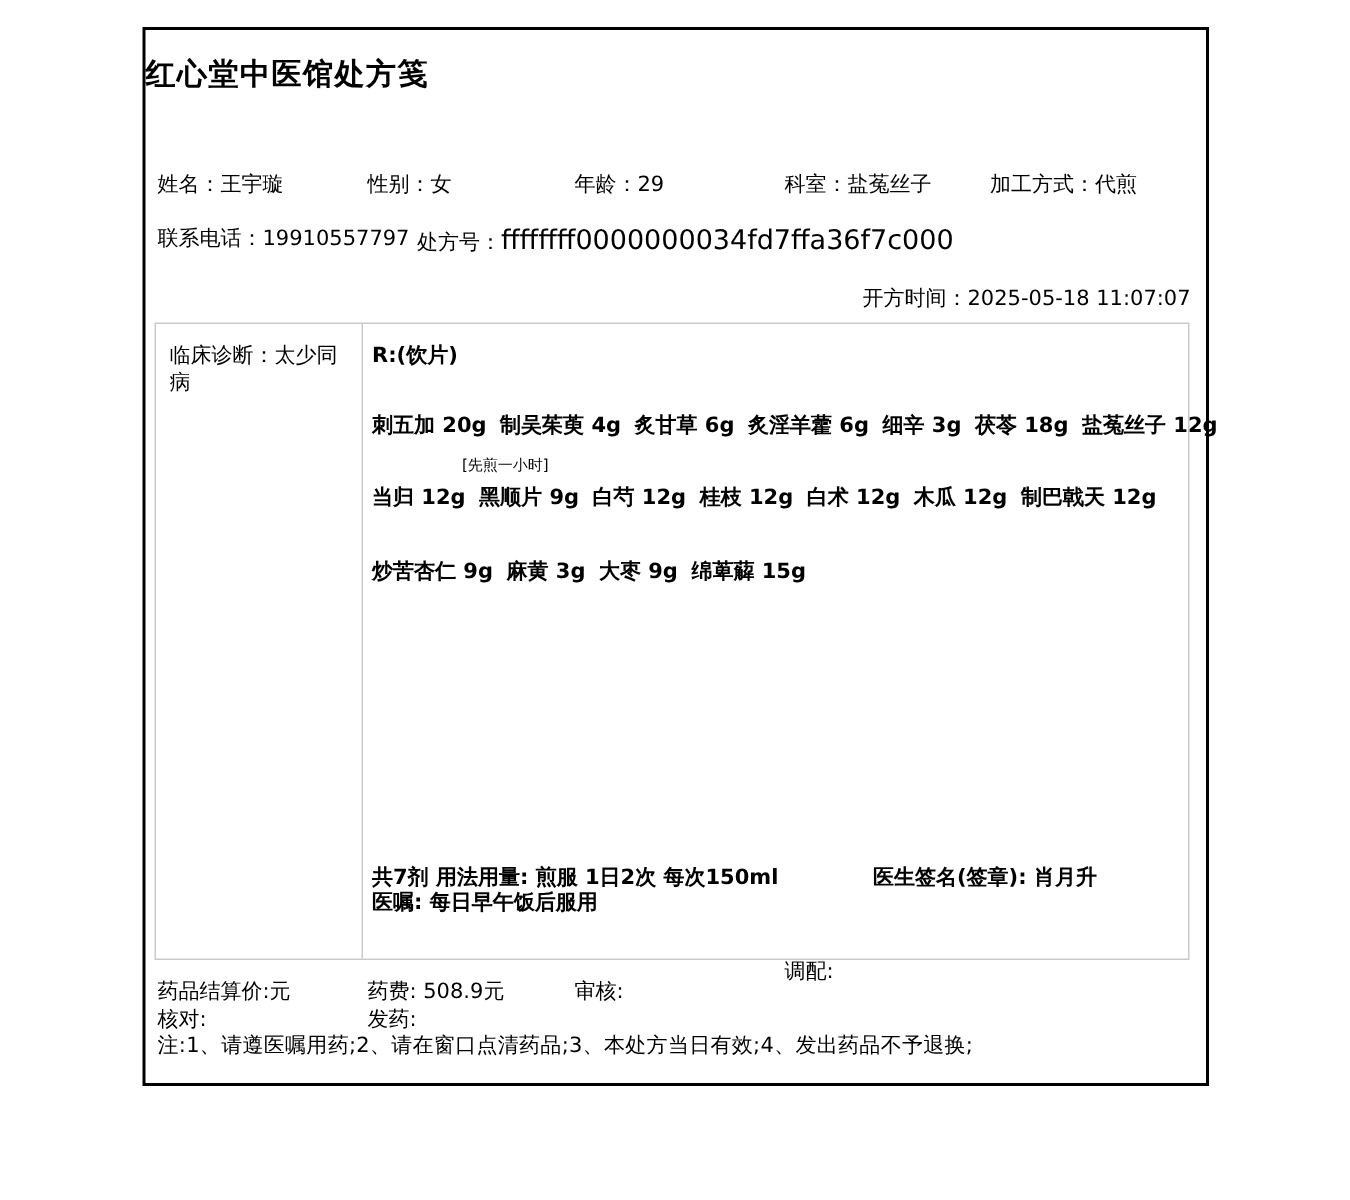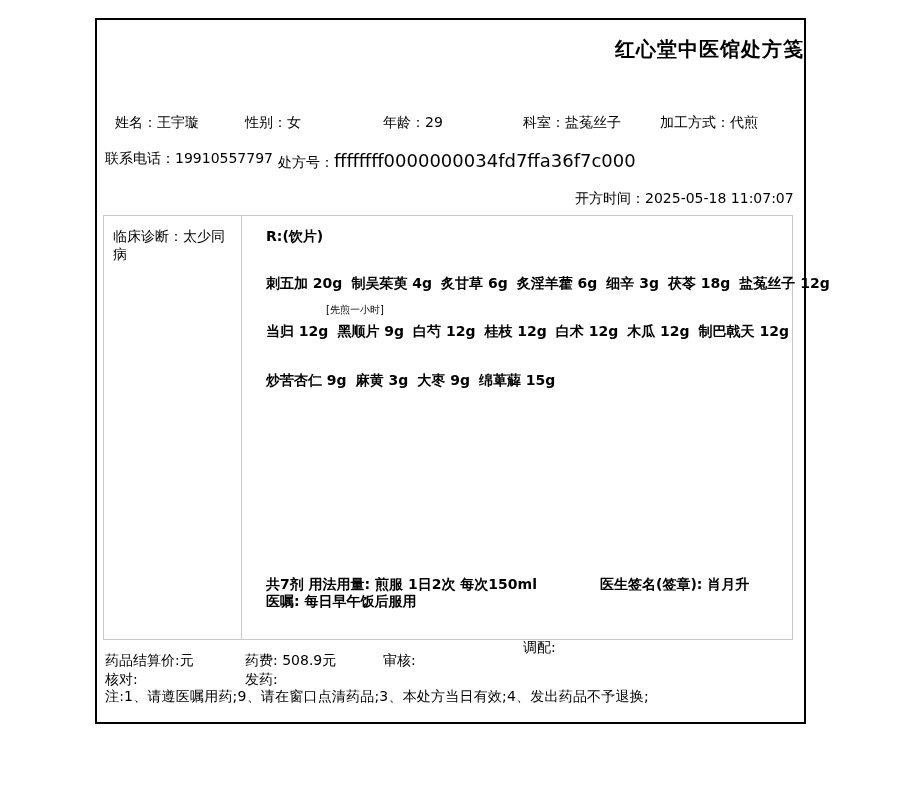--- a/index.html
+++ b/index.html
@@ -1,41 +1,41 @@
 <!DOCTYPE html>
 <html><head>
 <meta charset="utf-8">
 <style>
   * { margin:0; padding:0; box-sizing:border-box; }
   html,body { width:900px; height:800px; background:#ffffff; color:#000;
               font-family:"DejaVu Sans","Liberation Sans",sans-serif; }
   .paper { position:absolute; left:95px; top:18px; width:711px; height:706px;
            border:2px solid #000; background:#fff; }
-  .title { position:absolute; top:16px; left:0; width:100%; text-align:right;
+  .title { position:absolute; top:16px; left:0; width:100%; text-align:left;
            font-size:20px; font-weight:bold; letter-spacing:1px; }
   .f { position:absolute; font-size:14px; white-space:nowrap; }
   .rx-table { position:absolute; left:6px; top:195px; width:690px; height:425px;
-              border:1px solid #c9c9c9; display:flex; background:#fff;gap:18px; }
+              border:1px solid #c9c9c9; display:flex; background:#fff; }
   .diag-cell { width:138px; border-right:1px solid #c9c9c9; padding:12px 9px;
                font-size:14px; }
   .rx-cell { flex:1; position:relative; }
   .rxf { position:absolute; font-size:14px; white-space:nowrap;font-weight:bold; }
   .med-line .med-item { display:inline-block; margin-right:9px; }
   .pre-note { position:absolute; font-size:10px; white-space:nowrap; color:#000; }
   .rxno { font-size:18px; }
   .notes { letter-spacing:0.2px; }
 </style>
 </head>
 <body>
 
 <div class="paper">
 
   <div class="title">红心堂中医馆处方笺</div>
 
-  <span class="f" style="left:18px;  top:94px;"><span>姓名：</span><span>王宇璇</span></span>
+  <span class="f" style="left:8px;  top:94px;"><span>姓名：</span><span>王宇璇</span></span>
   <span class="f" style="left:148px;top:94px;"><span>性别：</span><span>女</span></span>
   <span class="f" style="left:286px;top:94px;"><span>年龄：</span><span>29</span></span>
   <span class="f" style="left:426px;top:94px;"><span>科室：</span><span>盐菟丝子</span></span>
   <span class="f" style="left:563px;top:94px;"><span>加工方式：</span><span>代煎</span></span>
 
   <span class="f" style="left:8px;  top:130px;"><span>联系电话：</span><span>19910557797</span></span>
   <span class="f" style="left:181px;top:130px;"><span>处方号：</span><span class="rxno">ffffffff0000000034fd7ffa36f7c000</span></span>
   <span class="f" style="left:478px;top:130px;margin-top:40px;"><span>开方时间：</span><span>2025-05-18 11:07:07</span></span>
 
   <div class="rx-table">
@@ -64,14 +64,14 @@
   </div>
 
   <span class="f" style="left:8px;  top:632px;"><span>药品结算价:</span><span>元</span></span>
   <span class="f" style="left:148px;top:632px;"><span>药费: </span><span>508.9元</span></span>
   <span class="f" style="left:286px;top:632px;"><span>审核:</span><span></span></span>
   <span class="f" style="left:426px;top:619px;"><span>调配:</span><span></span></span>
 
   <span class="f" style="left:8px;  top:651px;"><span>核对:</span><span></span></span>
   <span class="f" style="left:148px;top:651px;"><span>发药:</span><span></span></span>
 
-  <span class="f notes" style="left:8px;top:668px;">注:1、请遵医嘱用药;9、请在窗口点清药品;3、本处方当日有效;4、发出药品不予退换;</span>
+  <span class="f notes" style="left:8px;top:668px;">注:1、请遵医嘱用药;2、请在窗口点清药品;3、本处方当日有效;4、发出药品不予退换;</span>
 </div>
 
 </body></html>

